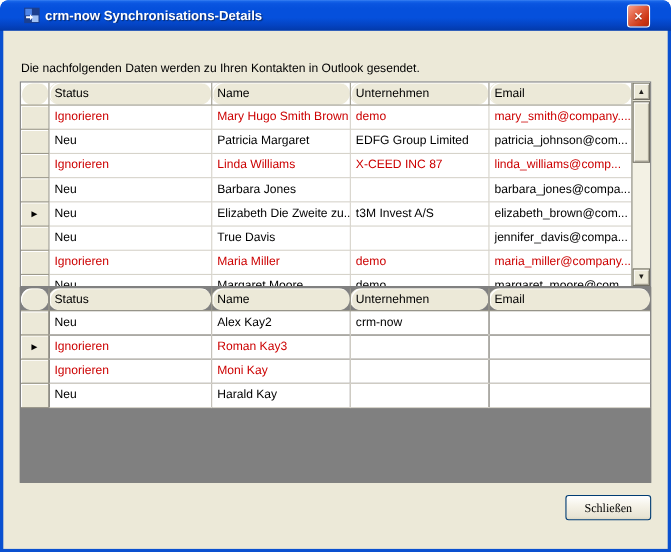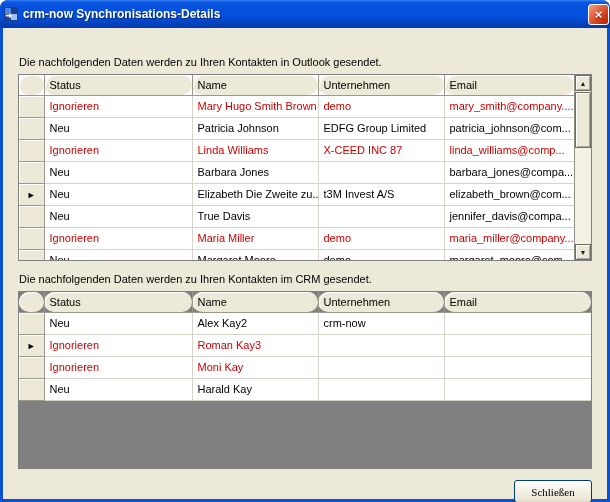--- a/index.html
+++ b/index.html
@@ -13,21 +13,21 @@
     position:relative; width:610px; height:502px;
     background:#0a50d0;
     border-radius:8px 8px 0 0;
     overflow:hidden;
   }
   .titlebar {
     position:relative; height:28px;
     background:linear-gradient(180deg,#3a81f3 0%,#1563e8 5%,#0a55e0 12%,#0550dc 28%,#0550dc 58%,#0443c2 82%,#0339a8 100%);
     border-radius:7px 7px 0 0;
     display:flex; align-items:center;
-    padding:0 1px;
+    padding:0 19px;
   }
   .title-icon { width:16px; height:16px; margin:0 4px 0 2px; flex:0 0 auto; }
   .title-text {
     color:#fff; font-size:12px; font-weight:bold;
     text-shadow:1px 1px 1px #0a2a6a;
     white-space:nowrap; overflow:hidden;
     flex:1 1 auto;
   }
   .close-btn {
     width:21px; height:21px; flex:0 0 auto;
@@ -161,21 +161,21 @@
             <tr class="data-row flagged">
               <td class="sel-cell"></td>
               <td class="cell">Ignorieren</td>
               <td class="cell">Mary Hugo Smith Brown</td>
               <td class="cell">demo</td>
               <td class="cell">mary_smith@company....</td>
             </tr>
             <tr class="data-row">
               <td class="sel-cell"></td>
               <td class="cell">Neu</td>
-              <td class="cell">Patricia Johnson</td>
+              <td class="cell">Patricia Margaret</td>
               <td class="cell">EDFG Group Limited</td>
               <td class="cell">patricia_johnson@com...</td>
             </tr>
             <tr class="data-row flagged">
               <td class="sel-cell"></td>
               <td class="cell">Ignorieren</td>
               <td class="cell">Linda Williams</td>
               <td class="cell">X-CEED INC 87</td>
               <td class="cell">linda_williams@comp...</td>
             </tr>
@@ -216,21 +216,20 @@
             </tr>
           </tbody>
       </table>
       <div class="vscroll">
         <div class="sb-btn sb-up">▲</div>
         <div class="sb-thumb"></div>
         <div class="sb-btn sb-down">▼</div>
       </div>
     </div>
 
-    <div class="section-label">Die nachfolgenden Daten werden zu Ihren Kontakten im CRM gesendet.</div>
 
     <div class="grid grid2">
       <table class="datagrid">
         <colgroup>
           <col style="width:25px">
             <col style="width:148px">
             <col style="width:126px">
             <col style="width:126px">
             <col style="width:147px">
         </colgroup>

